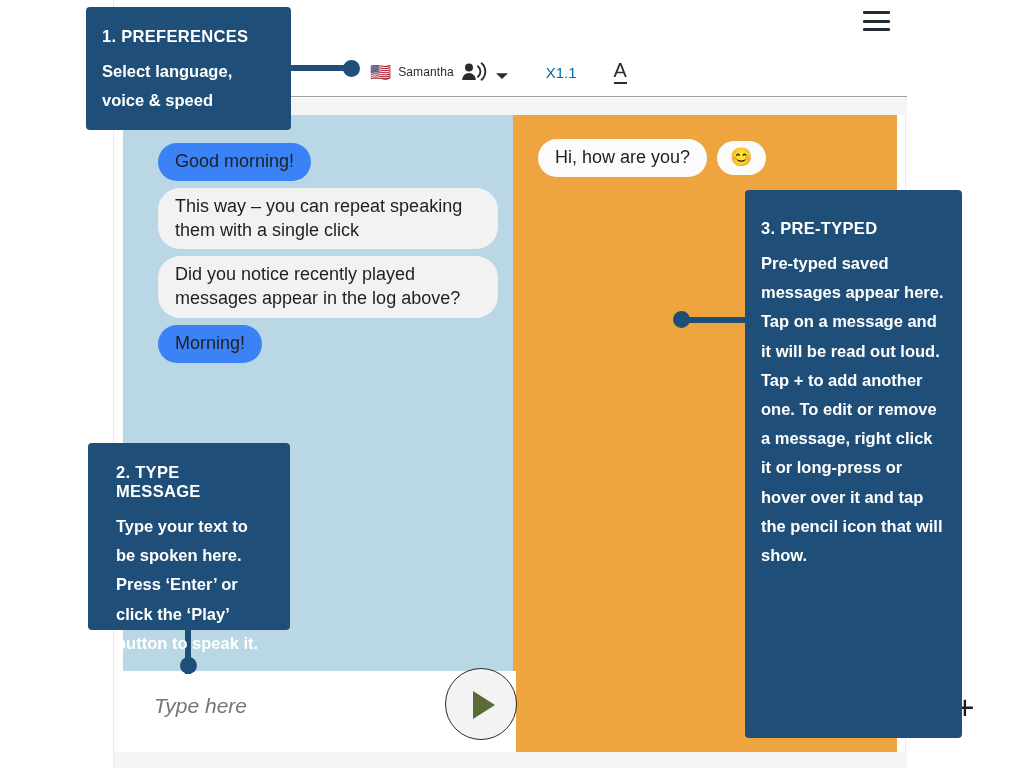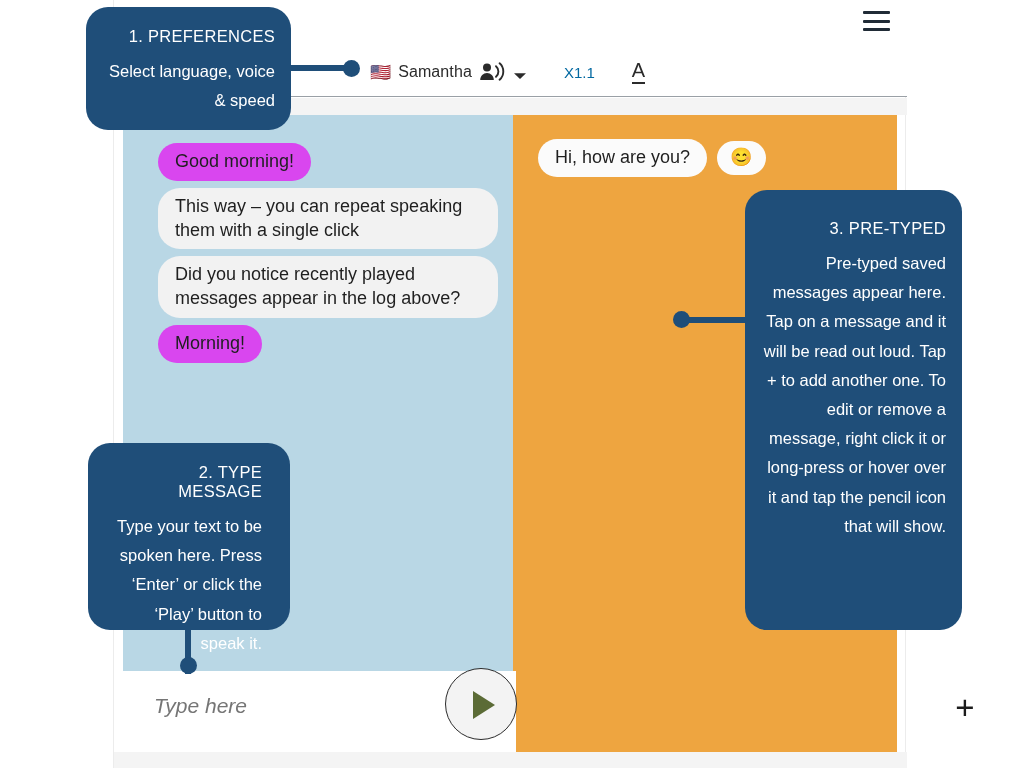--- a/index.html
+++ b/index.html
@@ -70,21 +70,21 @@
   }
 
   .voice-chip {
     display: flex;
     align-items: center;
     gap: 7px;
     cursor: pointer;
   }
   .flag-icon { font-size: 17px; line-height: 1; }
   .voice-name {
-    font-size: 16px;
+    font-size: 12px;
     color: #2b2b2b;
     letter-spacing: .1px;
   }
   .speaker-icon { display: inline-block; width: 26px; height: 20px; }
   .caret-icon { display: inline-block; width: 14px; height: 10px; margin-left: 1px; }
 
   .speed-label {
     font-size: 15px;
     color: #0369a1;
     margin-left: 37px;
@@ -134,21 +134,21 @@
     background: #f2f2f2;
     color: #1f1f1f;
     border-radius: 22px;
     padding: 7px 17px;
     font-size: 18px;
     line-height: 1.32;
     display: inline-block;
     max-width: 340px;
     margin-bottom: 7px;
   }
-  .bubble.white { background: #d946ef; }
+  .bubble.white { background: #3b82f6; }
   .left-msgs {
     position: absolute;
     left: 35px;
     top: 28px;
     width: 350px;
   }
   .left-msgs .bubble { display: block; width: fit-content; }
 
   .right-row {
     position: absolute;
@@ -236,40 +236,40 @@
     width: 793px;
     height: 16px;
     background: #f4f4f4;
   }
 
   
   .callout {
     position: absolute;
     background: #1f4e79;
     color: #ffffff;
-    border-radius: 22px;
-    text-align: right;
-    font-weight: normal;
+    border-radius: 4px;
+    text-align: left;
+    font-weight: bold;
     z-index: 30;
   }
   .callout .c-title {
     display: block;
     font-size: 16.5px;
     letter-spacing: .3px;
     margin-bottom: 11px;
   }
   .callout .c-body {
     display: block;
     font-size: 16.5px;
     line-height: 1.77;
   }
 
   #callout1 { left: 86px; top: 7px; width: 205px; height: 123px; padding: 20px 16px 0; }
   #callout2 { left: 88px; top: 443px; width: 202px; height: 187px; padding: 20px 28px 0; }
-  #callout3 { left: 745px; top: 190px; width: 217px; height: 440px; padding: 29px 16px 0; }
+  #callout3 { left: 745px; top: 190px; width: 217px; height: 548px; padding: 29px 16px 0; }
 
   .connector-line { position: absolute; background: #1f4e79; z-index: 25; }
   .connector-dot {
     position: absolute;
     background: #1f4e79;
     border-radius: 50%;
     z-index: 26;
   }
 
   #conn1-line { left: 289px; top: 65px; width: 66px; height: 6px; }

